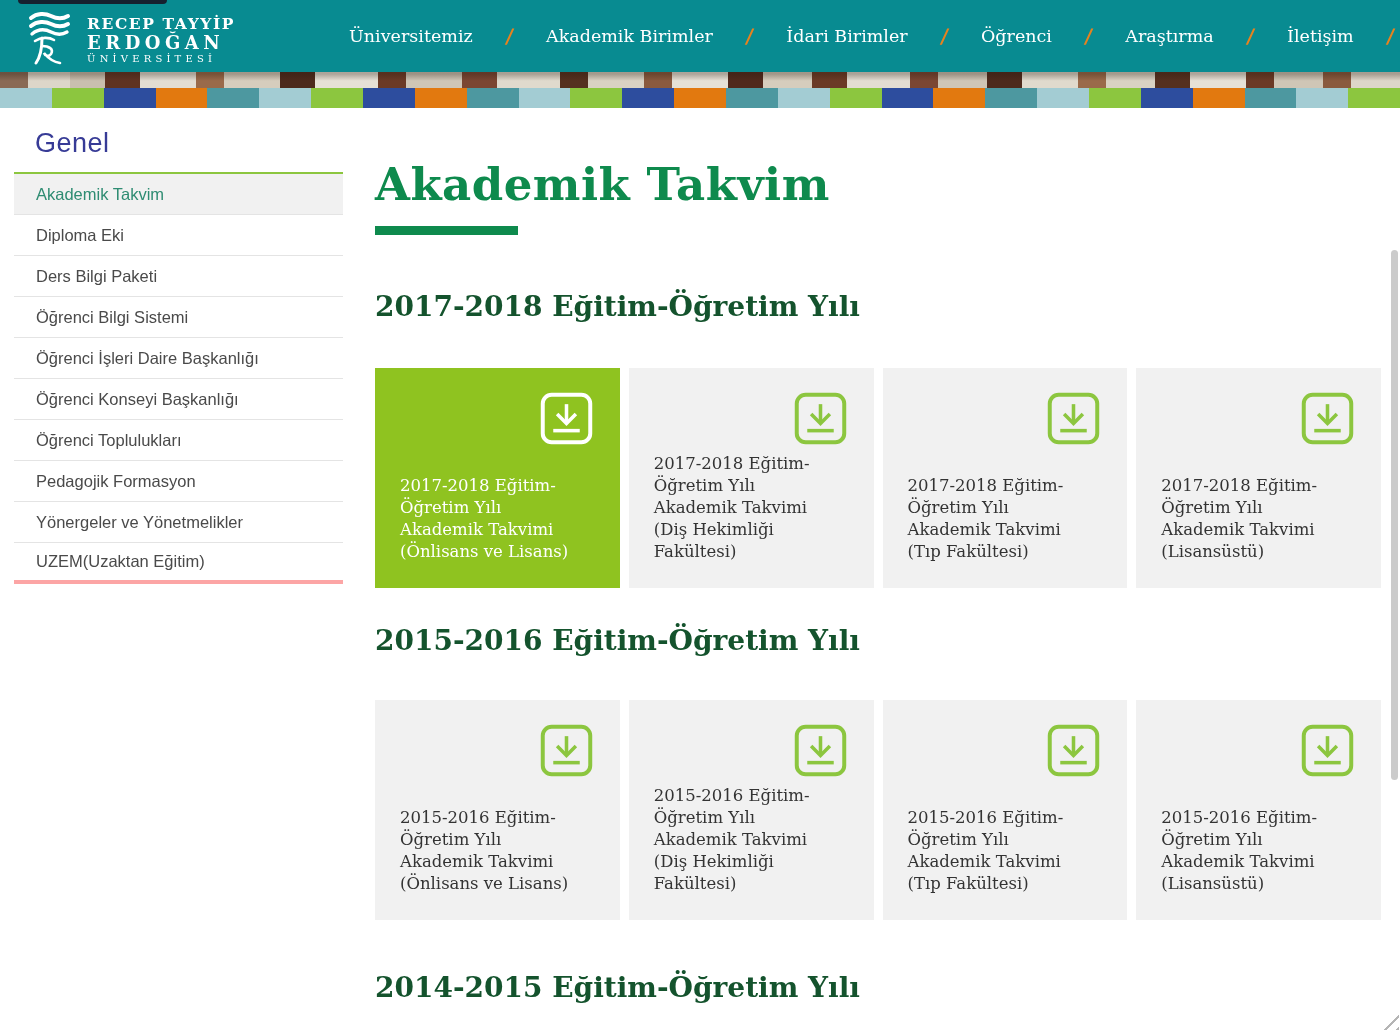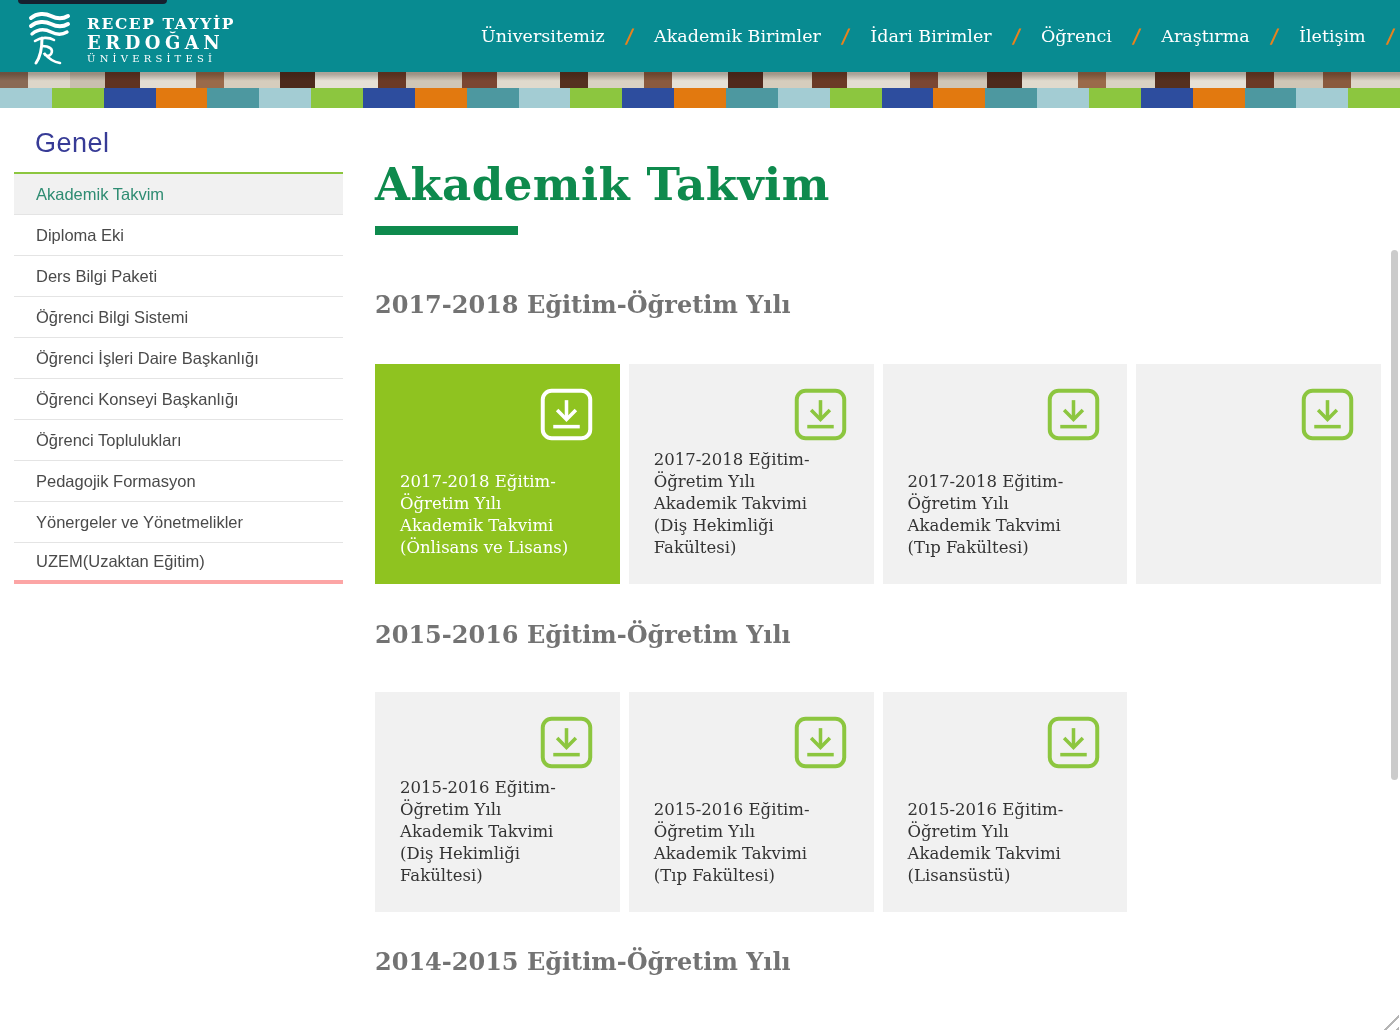--- a/index.html
+++ b/index.html
@@ -16,21 +16,21 @@
             background:#088b91; z-index:5; display:flex; align-items:center; }
   .logo { display:flex; align-items:flex-start; gap:16px; margin-left:27px;
           margin-top:4px; text-decoration:none; cursor:pointer; }
   .logo-mark { width:44px; height:56px; display:block; }
   .logo-text { color:#fff; display:flex; flex-direction:column; line-height:1.08;
                padding-top:6px; }
   .logo-l1 { font-size:15.5px; font-weight:700; letter-spacing:1.6px; }
   .logo-l2 { font-size:18px;  font-weight:700; letter-spacing:4.5px; }
   .logo-l3 { font-size:10px; font-weight:400; letter-spacing:4.2px; margin-top:2px; }
 
-  .mainnav { margin-left:auto; display:flex; align-items:center; gap:0;
+  .mainnav { margin-left:auto; display:flex; align-items:center; gap:12px;
              margin-right:0; padding-right:2px; }
   .mainnav a { color:#fff; text-decoration:none; font-size:17.5px; cursor:pointer;
                white-space:nowrap; }
   .slash { color:#e8821e; font-weight:700; font-size:20px; margin:0 21px;
            transform:skewX(-8deg); display:inline-block; }
   .slash.last { margin-right:4px; }
 
   
   .photo-strip { position:absolute; left:0; top:72px; width:1400px; height:16px;
     background:
@@ -63,24 +63,24 @@
                  border-bottom:1px solid #e4e4e4; cursor:pointer;
                  display:flex; align-items:center; }
   .sidemenu li.active { background:#f1f1f1; color:#2e8c72; }
   .sidemenu li:last-child { border-bottom:4px solid #fca5a5; }
 
   
   .content { position:absolute; left:375px; top:108px; width:1006px; }
   .page-title { font-size:45px; font-weight:700; color:#0e8a4d; margin-top:50px;
                 letter-spacing:.5px; }
   .title-underline { width:143px; height:9px; background:#0e8a4d; margin-top:15px; }
-  .year-heading { font-size:24px; font-weight:700; color:#737373; }
+  .year-heading { font-size:28px; font-weight:700; color:#14532d; }
   .yh-1 { margin-top:55px; }
   .yh-2 { margin-top:36px; }
-  .yh-3 { margin-top:35px; }
+  .yh-3 { margin-top:51px; }
 
   .card-row { margin-top:45px; display:grid; grid-template-columns:repeat(4,1fr);
               gap:9px; height:220px; }
   .card-row.row-2 { margin-top:43px; }
   .card { position:relative; background:#f1f1f1; display:block; cursor:pointer;
           text-decoration:none; color:#333; }
   .card.highlight { background:#8fc320; color:#fff;padding-left:40px; }
   .dl-icon { position:absolute; top:24px; right:27px; width:53px; height:53px;
              color:#8cc63f; }
   .card.highlight .dl-icon { color:#fff; }
@@ -226,34 +226,46 @@
       </a>
       <a class="card">
         <span class="dl-icon">
           <svg viewBox="0 0 48 48">
               <rect x="2.5" y="2.5" width="43" height="43" rx="8" fill="none" stroke="currentColor" stroke-width="3.6"></rect>
               <line x1="24" y1="11" x2="24" y2="27" stroke="currentColor" stroke-width="3.2"></line>
               <polyline points="15.5,20 24,28.5 32.5,20" fill="none" stroke="currentColor" stroke-width="3.2"></polyline>
               <line x1="12" y1="35" x2="36" y2="35" stroke="currentColor" stroke-width="3.2"></line>
             </svg>
         </span>
+        <span class="card-label">2017-2018 Eğitim-Öğretim Yılı Akademik Takvimi (Lisansüstü)</span>
       </a>
     </div>
 
     <h2 class="year-heading yh-2">2015-2016 Eğitim-Öğretim Yılı</h2>
     <div class="card-row row-2">
       <a class="card">
         <span class="dl-icon">
           <svg viewBox="0 0 48 48">
               <rect x="2.5" y="2.5" width="43" height="43" rx="8" fill="none" stroke="currentColor" stroke-width="3.6"></rect>
               <line x1="24" y1="11" x2="24" y2="27" stroke="currentColor" stroke-width="3.2"></line>
               <polyline points="15.5,20 24,28.5 32.5,20" fill="none" stroke="currentColor" stroke-width="3.2"></polyline>
               <line x1="12" y1="35" x2="36" y2="35" stroke="currentColor" stroke-width="3.2"></line>
             </svg>
         </span>
+        <span class="card-label">2015-2016 Eğitim-Öğretim Yılı Akademik Takvimi (Önlisans ve Lisans)</span>
+      </a>
+      <a class="card">
+        <span class="dl-icon">
+          <svg viewBox="0 0 48 48">
+              <rect x="2.5" y="2.5" width="43" height="43" rx="8" fill="none" stroke="currentColor" stroke-width="3.6"></rect>
+              <line x1="24" y1="11" x2="24" y2="27" stroke="currentColor" stroke-width="3.2"></line>
+              <polyline points="15.5,20 24,28.5 32.5,20" fill="none" stroke="currentColor" stroke-width="3.2"></polyline>
+              <line x1="12" y1="35" x2="36" y2="35" stroke="currentColor" stroke-width="3.2"></line>
+            </svg>
+        </span>
         <span class="card-label">2015-2016 Eğitim-Öğretim Yılı Akademik Takvimi (Diş Hekimliği Fakültesi)</span>
       </a>
       <a class="card">
         <span class="dl-icon">
           <svg viewBox="0 0 48 48">
               <rect x="2.5" y="2.5" width="43" height="43" rx="8" fill="none" stroke="currentColor" stroke-width="3.6"></rect>
               <line x1="24" y1="11" x2="24" y2="27" stroke="currentColor" stroke-width="3.2"></line>
               <polyline points="15.5,20 24,28.5 32.5,20" fill="none" stroke="currentColor" stroke-width="3.2"></polyline>
               <line x1="12" y1="35" x2="36" y2="35" stroke="currentColor" stroke-width="3.2"></line>
             </svg>

